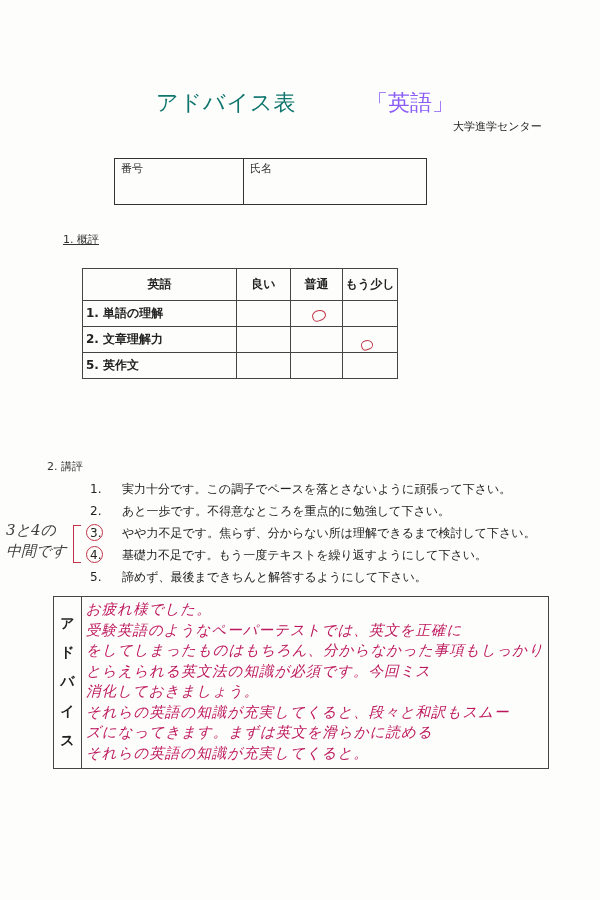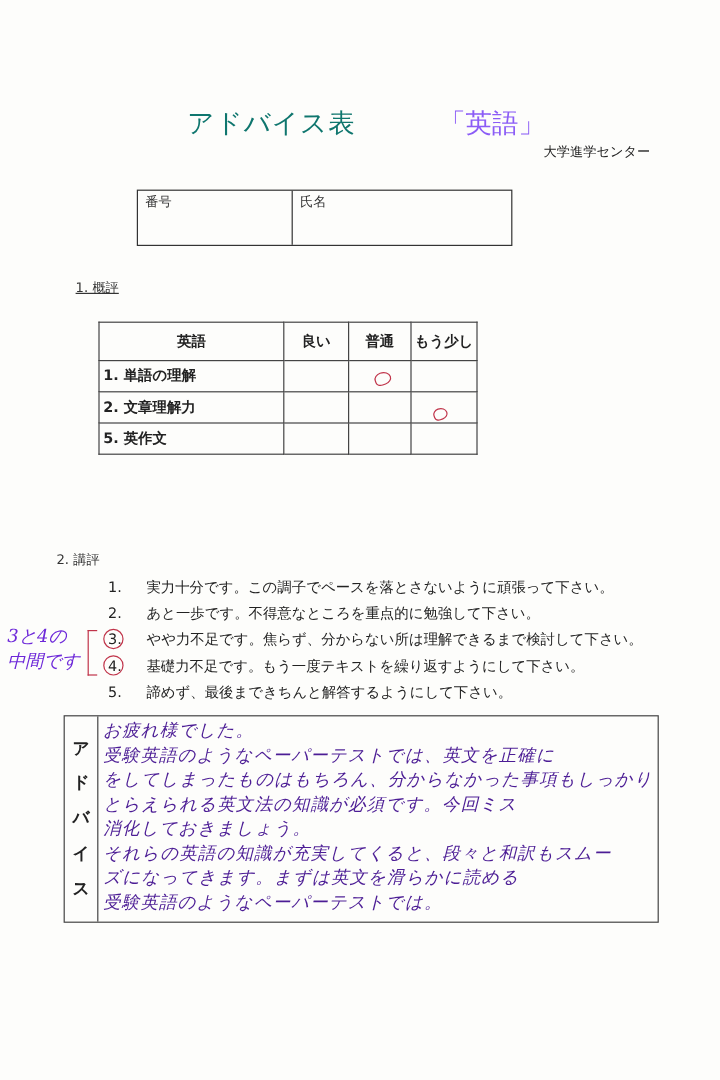--- a/index.html
+++ b/index.html
@@ -30,26 +30,26 @@
     table.eval td.item { padding-left:3px; width:150px; }
     table.eval .c1 { width:53px; } table.eval .c2 { width:51px; } table.eval .c3 { width:54px; }
     table.eval td.mark-cell { position:relative; }
     .mark { position:absolute; width:10px; height:8px; border:1.4px solid #c0344a; border-radius:50% 60% 50% 40%; transform:rotate(-20deg); }
 
     .comments { left:88px; top:478px; font-size:12px; line-height:22px; color:#222; }
     .comments .row { display:flex; }
     .comments .n { width:32px; text-align:left; padding-left:2px; position:relative; }
     .circle { position:absolute; left:-2px; top:2px; width:15px; height:15px; border:1.3px solid #c0344a; border-radius:50%; }
 
-    .margin-note { left:6px; top:520px; color:#6d28d9; font-size:15px; line-height:21px; font-family:"DejaVu Serif", serif; font-style:italic; }
+    .margin-note { left:6px; top:520px; color:#404040; font-size:15px; line-height:21px; font-family:"DejaVu Serif", serif; font-style:italic; }
     .bracket { left:73px; top:525px; width:7px; height:36px; border:1.5px solid #c0344a; border-right:none; }
 
     .advice { left:53px; top:596px; width:494px; height:171px; border:1.5px solid #444; display:flex; }
     .advice .label { width:34px; border-right:1.5px solid #444; display:flex; flex-direction:column; align-items:center; justify-content:space-around; padding:12px 0; box-sizing:border-box; font-size:14px; font-weight:bold; color:#222; }
-    .advice .body { flex:1; padding:2px 4px; color:#4c1d95; font-family:"DejaVu Serif", serif; font-style:italic; font-size:14.5px; line-height:20.5px; letter-spacing:1px; }
+    .advice .body { flex:1; padding:2px 4px; color:#be185d; font-family:"DejaVu Serif", serif; font-style:italic; font-size:14.5px; line-height:20.5px; letter-spacing:1px; }
     .advice .body div { white-space:nowrap; overflow:hidden; }
   </style>
 </head>
 <body>
 
 <div class="abs title">アドバイス表</div>
 <div class="abs subject">「英語」</div>
 <div class="abs org">大学進学センター</div>
 
 <div class="abs idbox">
@@ -136,15 +136,15 @@
     <span>ス</span>
   </div>
   <div class="body">
     <div>お疲れ様でした。</div>
     <div>受験英語のようなペーパーテストでは、英文を正確に</div>
     <div>をしてしまったものはもちろん、分からなかった事項もしっかり</div>
     <div>とらえられる英文法の知識が必須です。今回ミス</div>
     <div>消化しておきましょう。</div>
     <div> それらの英語の知識が充実してくると、段々と和訳もスムー</div>
     <div>ズになってきます。まずは英文を滑らかに読める</div>
-    <div>受験英語のようなペーパーテストでは。</div>
+    <div>それらの英語の知識が充実してくると。</div>
   </div>
 </div>
 
 </body></html>

